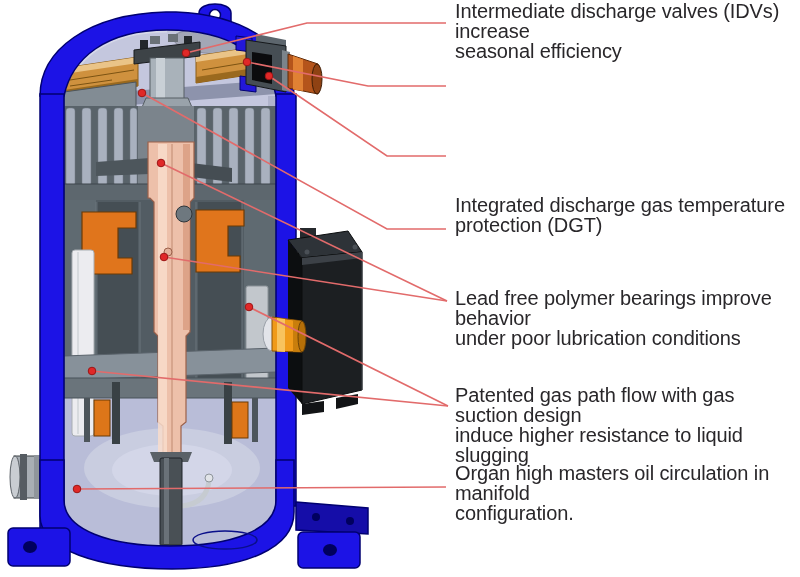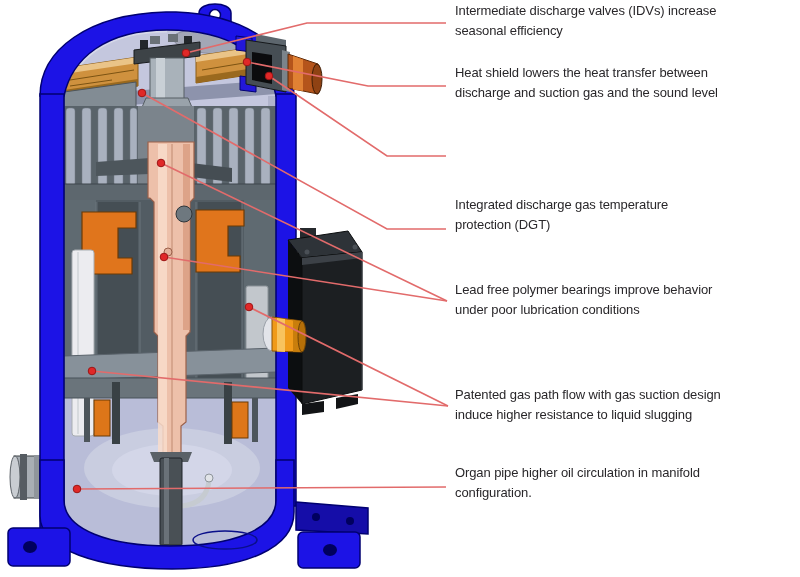--- a/index.html
+++ b/index.html
@@ -1,20 +1,20 @@
 <!DOCTYPE html>
 <html><head>
 <meta charset="utf-8">
 <style>
   html,body{margin:0;padding:0;background:#ffffff;}
   .stage{position:relative;width:800px;height:577px;background:#ffffff;overflow:hidden;
          font-family:"Liberation Sans", sans-serif;}
   .stage svg{position:absolute;left:0;top:0;}
   .callout{position:absolute;left:455px;width:345px;
-           font-size:13px;line-height:20px;color:#29272a;
+           font-size:20px;line-height:20px;color:#29272a;
            white-space:pre-line;letter-spacing:-0.1px;}
 </style>
 </head>
 <body>
 
 <div class="stage">
 
 <svg width="800" height="577" viewBox="0 0 800 577">
 
   <g>
@@ -216,24 +216,22 @@
     <circle cx="161" cy="163" r="3.8"></circle>
         <circle cx="164" cy="257" r="3.8"></circle>
     <circle cx="249" cy="307" r="3.8"></circle>
         <circle cx="92" cy="371" r="3.8"></circle>
     <circle cx="77" cy="489" r="3.8"></circle>
   </g>
 </svg>
 
   <div class="callout" style="top:1px">Intermediate discharge valves (IDVs) increase
 seasonal efficiency</div>
-  <div class="callout" style="top:63px">Heat shield lowers the heat transfer between
-discharge and suction gas and the sound level</div>
   <div class="callout" style="top:195px">Integrated discharge gas temperature
 protection (DGT)</div>
-  <div class="callout" style="top:280px">Lead free polymer bearings improve behavior
+  <div class="callout" style="top:288px">Lead free polymer bearings improve behavior
 under poor lubrication conditions</div>
   <div class="callout" style="top:385px">Patented gas path flow with gas suction design
 induce higher resistance to liquid slugging</div>
-  <div class="callout" style="top:463px">Organ pipe higher oil circulation in manifold
+  <div class="callout" style="top:463px">Organ high masters oil circulation in manifold
 configuration.</div>
 
 </div>
 
 </body></html>

